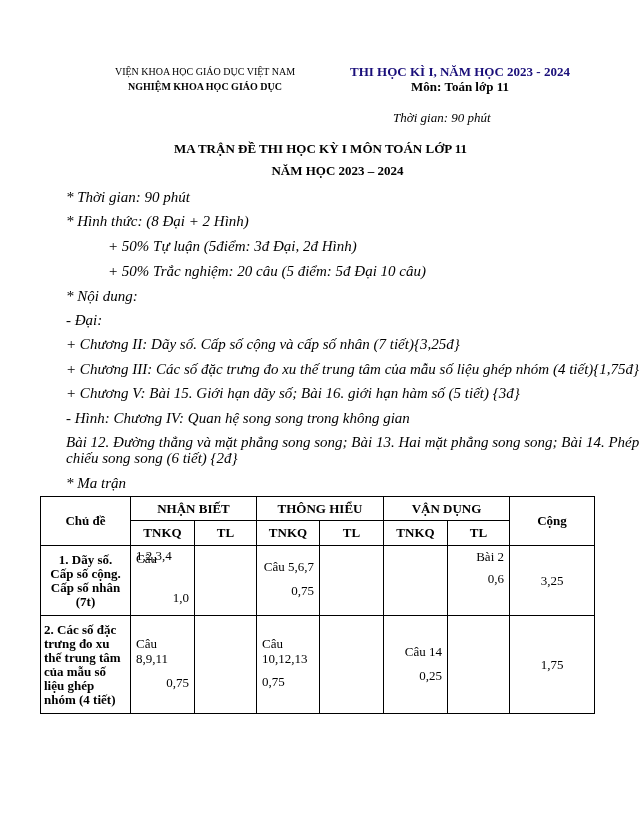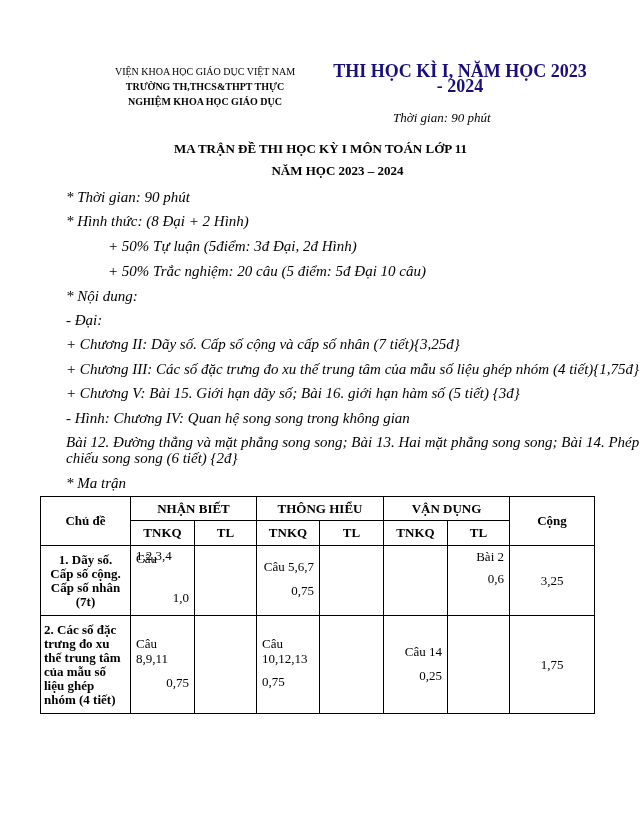--- a/index.html
+++ b/index.html
@@ -2,21 +2,21 @@
 <html><head>
 <meta charset="utf-8">
 <style>
   html, body { margin: 0; padding: 0; background: #ffffff; }
   body { width: 641px; height: 831px; position: relative; overflow: hidden;
          font-family: "Liberation Serif", serif; color: #000; }
   .hdr-left { position: absolute; left: 60px; top: 64px; width: 290px; text-align: center;
               font-size: 10px; line-height: 15px; }
   .hdr-left .b { font-weight: bold; }
   .hdr-right { position: absolute; left: 330px; top: 64px; width: 260px; text-align: center;
-               font-size: 18px; line-height: 15px; }
+               font-size: 13px; line-height: 15px; }
   .exam-title { color: #1a0f7a; font-weight: bold; }
   .subject { font-weight: bold; }
   .duration { position: absolute; left: 393px; top: 110px; font-style: italic; font-size: 13px; }
   .title1 { position: absolute; left: 0; width: 641px; top: 141px; text-align: center;
             font-weight: bold; font-size: 13px; }
   .title2 { position: absolute; left: 0; width: 641px; top: 163px; text-align: center;
             font-weight: bold; font-size: 13px; padding-left: 17px; }
   .line { position: absolute; font-size: 15px; white-space: nowrap; font-style: italic; }
   table.matrix { position: absolute; left: 40px; top: 496px; border-collapse: collapse;
                  font-size: 13px; table-layout: fixed; }
@@ -26,26 +26,26 @@
   .topic2 { font-weight: bold; text-align: left; line-height: 14px; padding: 4px 3px !important; }
   .cell { position: relative; }
   .cell .q { position: absolute; left: 5px; line-height: 14px; }
   .cell .s { position: absolute; right: 5px; }
 </style>
 </head>
 <body>
 
 <div class="hdr-left">
   <div>VIỆN KHOA HỌC GIÁO DỤC VIỆT NAM</div>
-  <div class="b">TRƯỜNG TH,THCS&amp;THPT THỰC</div>
   <div class="b">NGHIỆM KHOA HỌC GIÁO DỤC</div>
 </div>
 
 <div class="hdr-right">
   <div class="exam-title">THI HỌC KÌ I, NĂM HỌC 2023 - 2024</div>
+  <div class="subject">Môn: Toán lớp 11</div>
 </div>
 <div class="duration">Thời gian: 90 phút</div>
 
 <div class="title1">MA TRẬN ĐỀ THI HỌC KỲ I MÔN TOÁN LỚP 11</div>
 <div class="title2">NĂM HỌC 2023 – 2024</div>
 
 <div class="line" style="left:66px; top:189px;">* Thời gian: 90 phút</div>
 <div class="line" style="left:66px; top:213px;">* Hình thức: (8 Đại + 2 Hình)</div>
 <div class="line" style="left:108px; top:238px;">+ 50% Tự luận (5điểm: 3đ Đại, 2đ Hình)</div>
 <div class="line" style="left:108px; top:263px;">+ 50% Trắc nghiệm: 20 câu (5 điểm: 5đ Đại 10 câu)</div>

